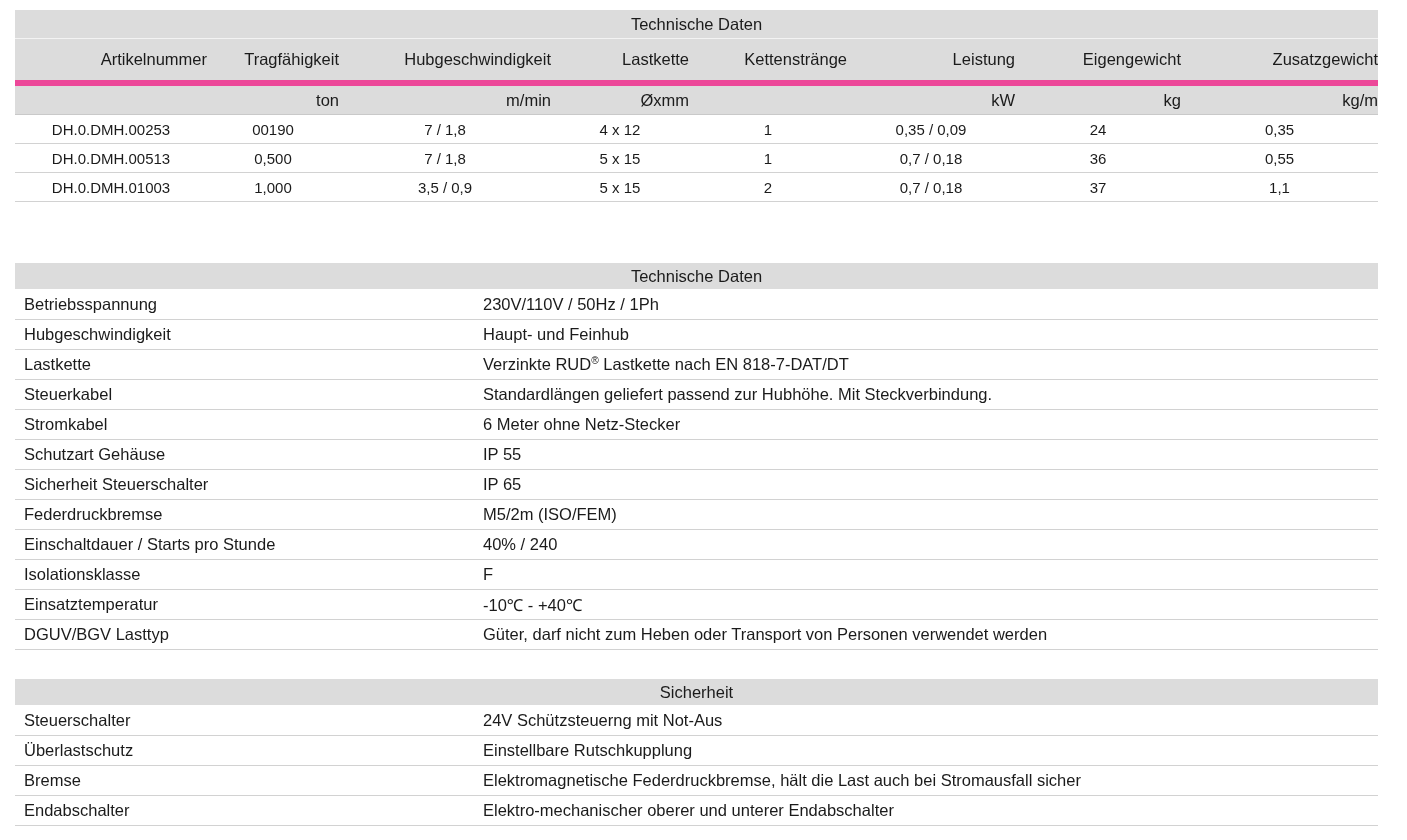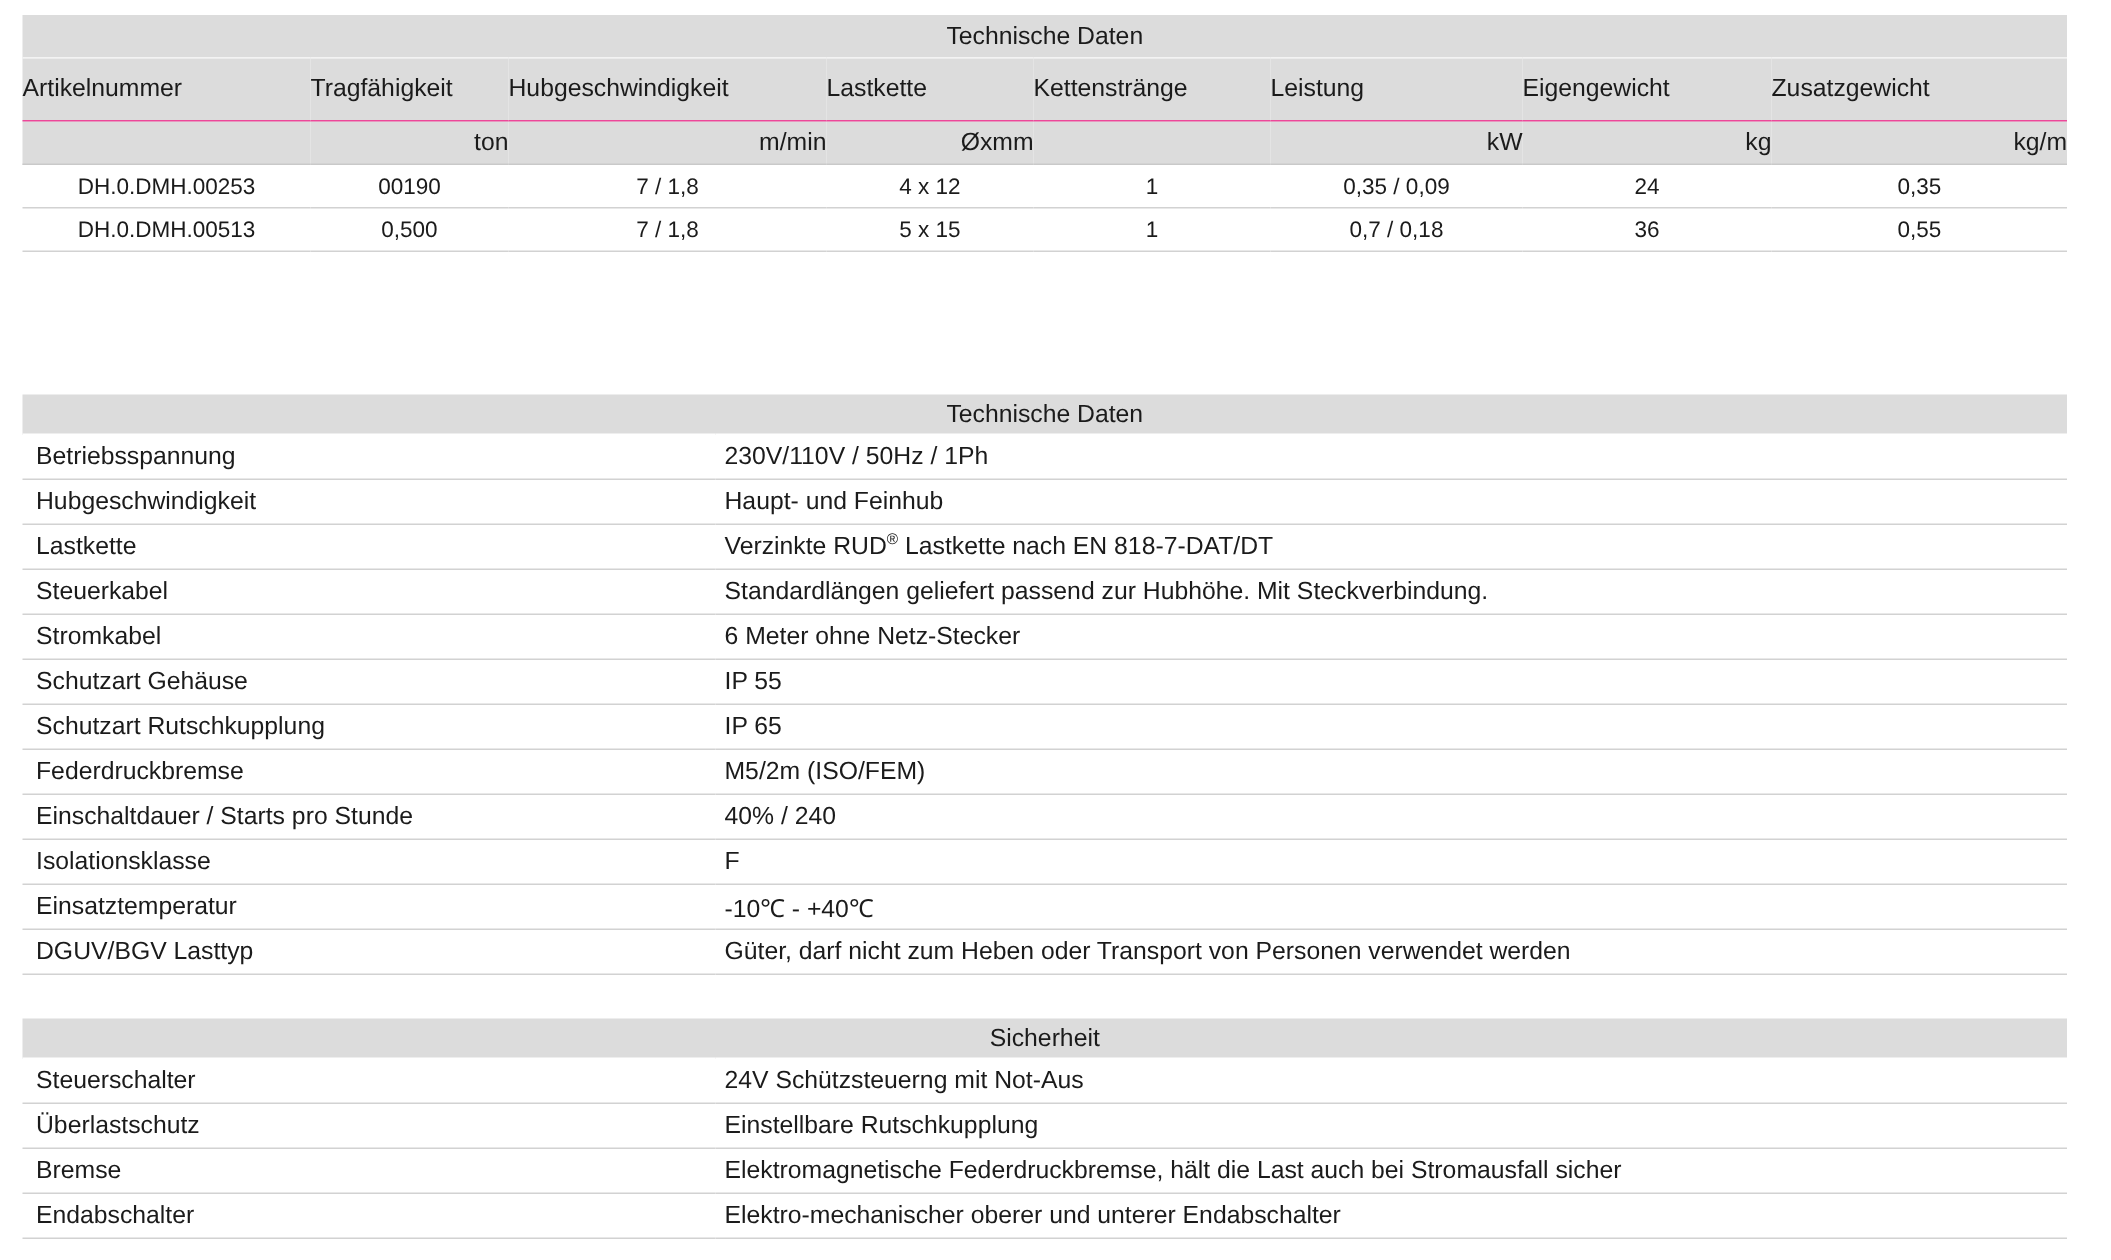--- a/index.html
+++ b/index.html
@@ -40,23 +40,23 @@
     background: #dcdcdc;
     height: 28px;
     text-align: center;
     font-size: 16.5px;
     color: #1b1b1b;
     border-bottom: 1px solid #f3f3f3;
   }
   .spec-head td {
     background: #dcdcdc;
     height: 41px;
-    text-align: left;
-    font-size: 16.5px;
-    border-bottom: 1px solid #ec4899;
+    text-align: right;
+    font-size: 16.5px;
+    border-bottom: 6px solid #ec4899;
   }
   .spec-units td {
     background: #dcdcdc;
     height: 28px;
     text-align: right;
     font-size: 16.5px;
     border-bottom: 1px solid #c9c9c9;
   }
   .spec-row td {
     height: 28px;
@@ -154,20 +154,30 @@
           <tr class="spec-row">
             <td class="first-col">DH.0.DMH.00513</td>
             <td>0,500</td>
             <td>7 / 1,8</td>
             <td>5 x 15</td>
             <td>1</td>
             <td>0,7 / 0,18</td>
             <td>36</td>
             <td>0,55</td>
           </tr>
+          <tr class="spec-row">
+            <td class="first-col">DH.0.DMH.01003</td>
+            <td>1,000</td>
+            <td>3,5 / 0,9</td>
+            <td>5 x 15</td>
+            <td>2</td>
+            <td>0,7 / 0,18</td>
+            <td>37</td>
+            <td>1,1</td>
+          </tr>
         </tbody>
     </table>
   </div>
 
   <div class="sec-2">
     <table class="kv">
       <colgroup>
         <col style="width:462px">
         <col style="width:901px">
       </colgroup>
@@ -193,21 +203,21 @@
           </tr>
           <tr class="kv-row">
             <td class="k">Stromkabel</td>
             <td class="v">6 Meter ohne Netz-Stecker</td>
           </tr>
           <tr class="kv-row">
             <td class="k">Schutzart Gehäuse</td>
             <td class="v">IP 55</td>
           </tr>
           <tr class="kv-row">
-            <td class="k">Schutzart Rutschkupplung</td>
+            <td class="k">Sicherheit Steuerschalter</td>
             <td class="v">IP 65</td>
           </tr>
           <tr class="kv-row">
             <td class="k">Federdruckbremse</td>
             <td class="v">M5/2m (ISO/FEM)</td>
           </tr>
           <tr class="kv-row">
             <td class="k">Einschaltdauer / Starts pro Stunde</td>
             <td class="v">40% / 240</td>
           </tr>

